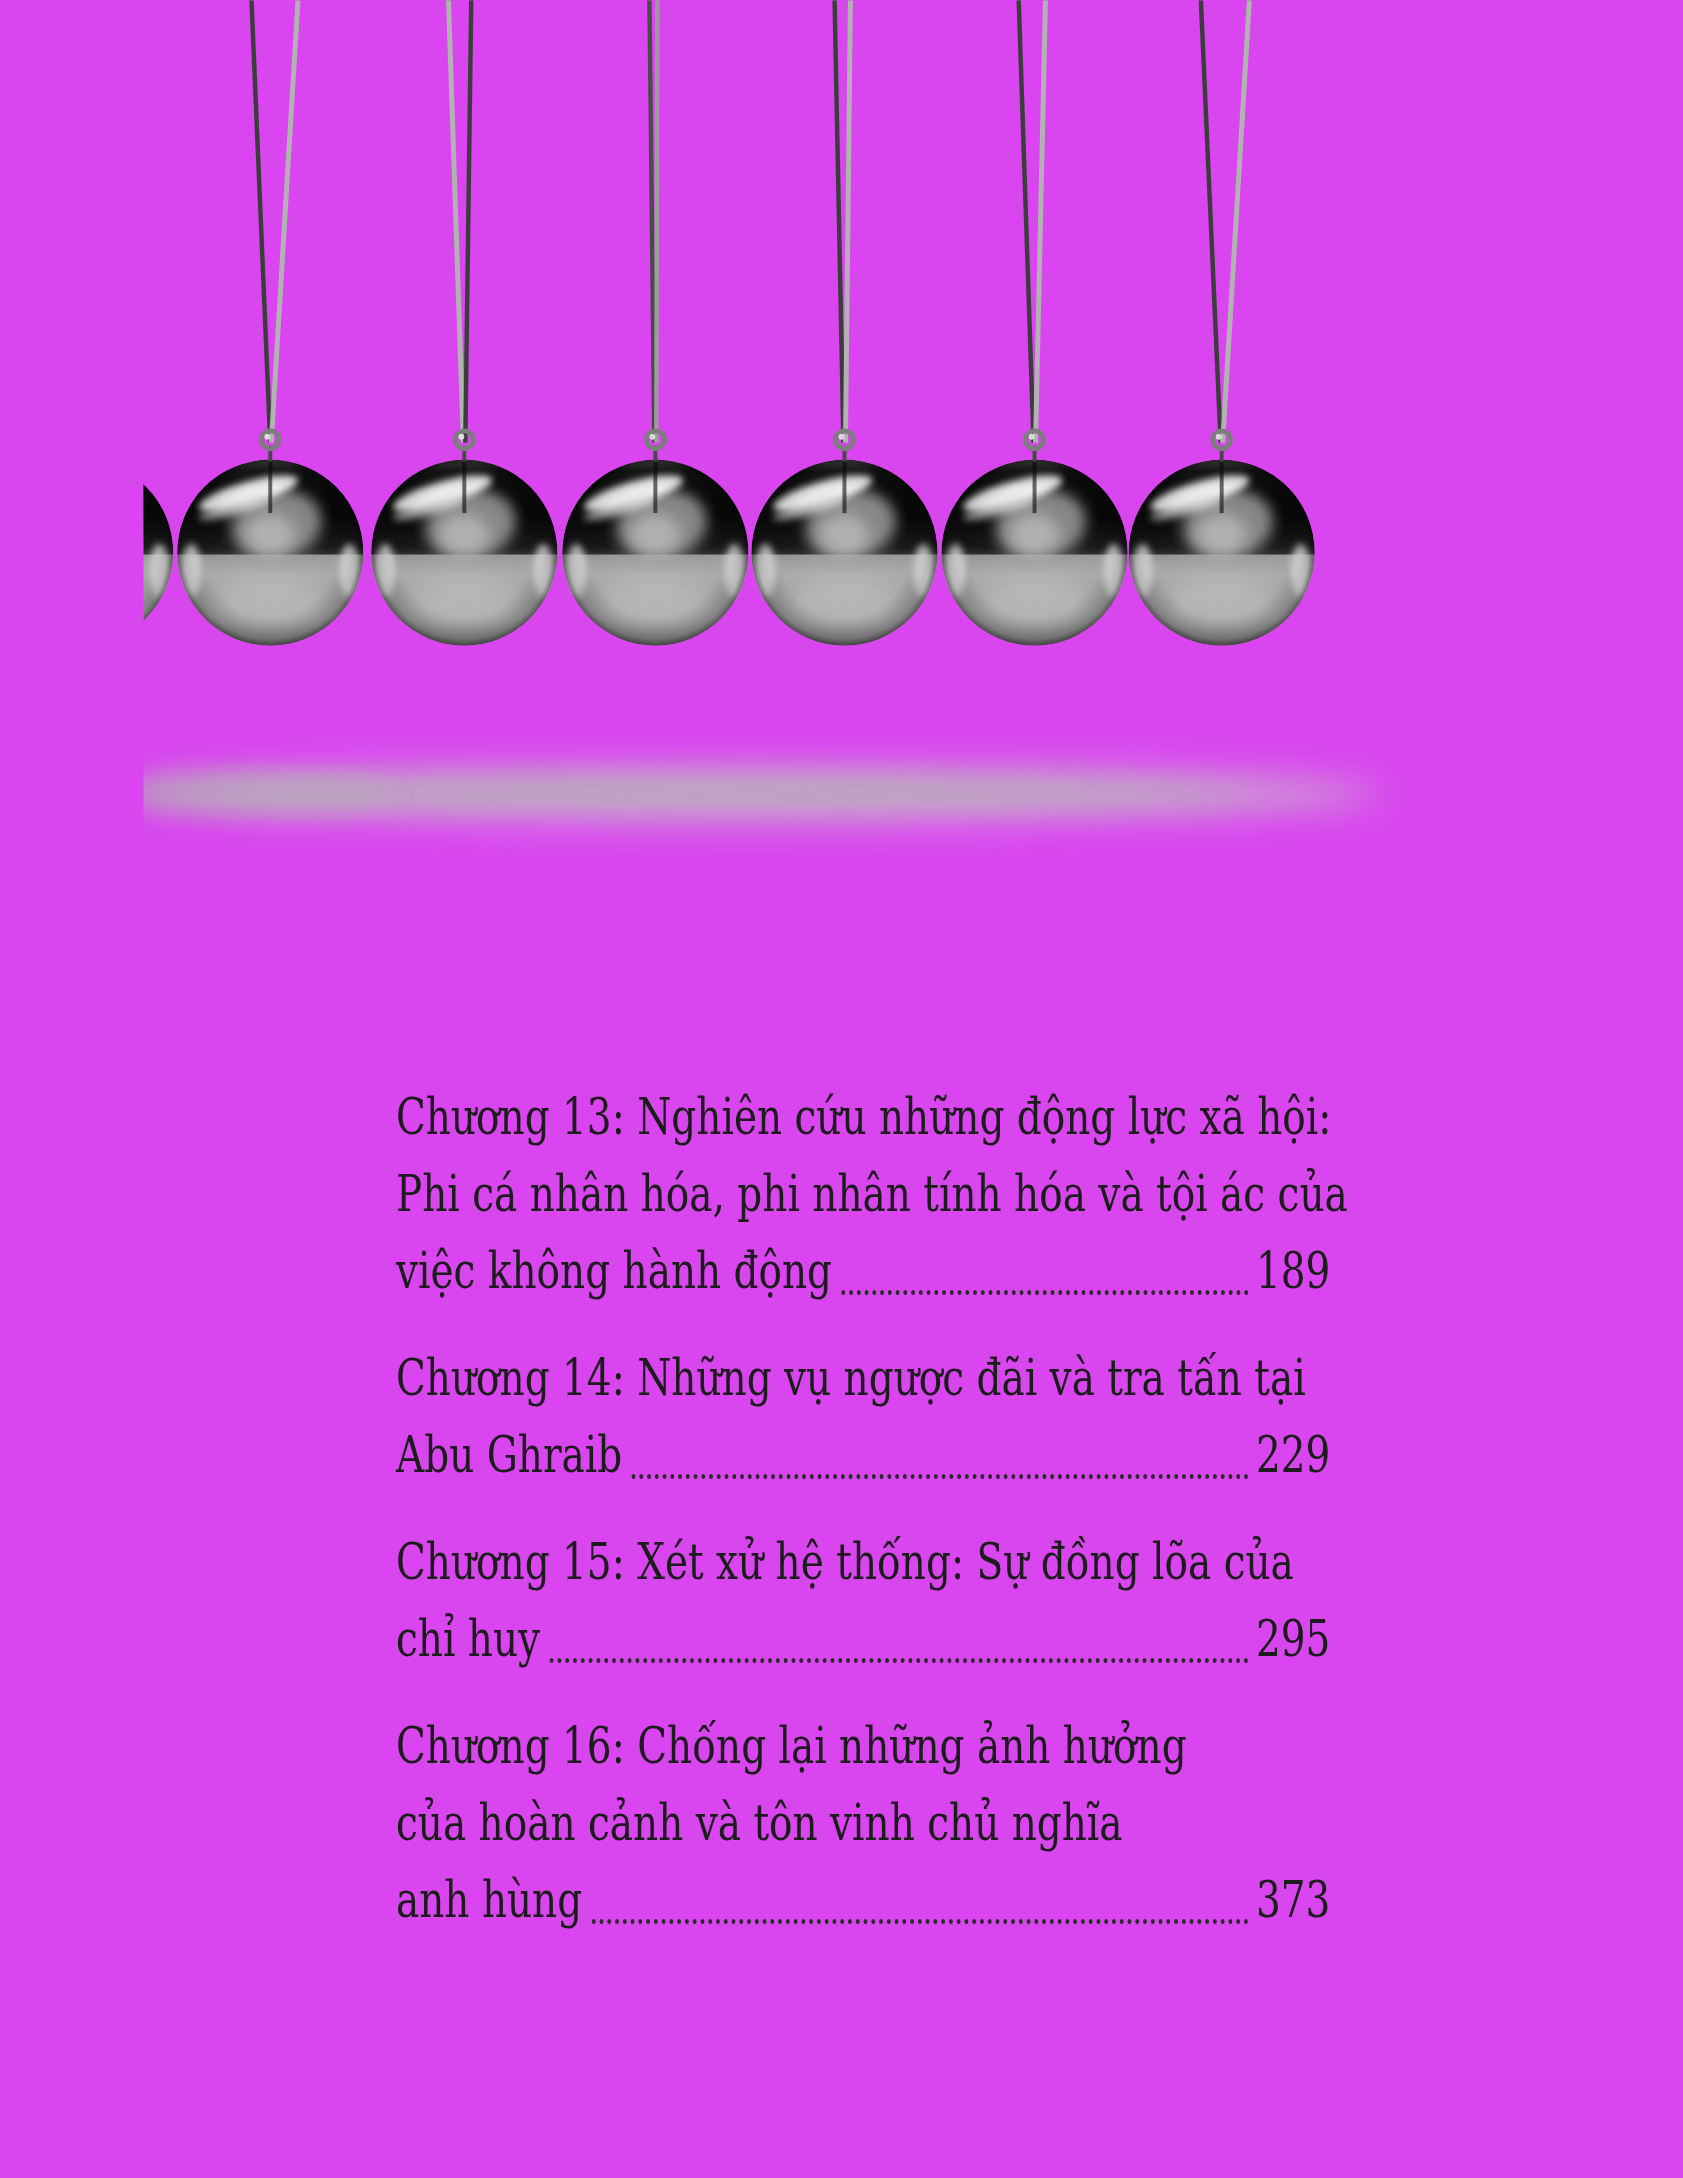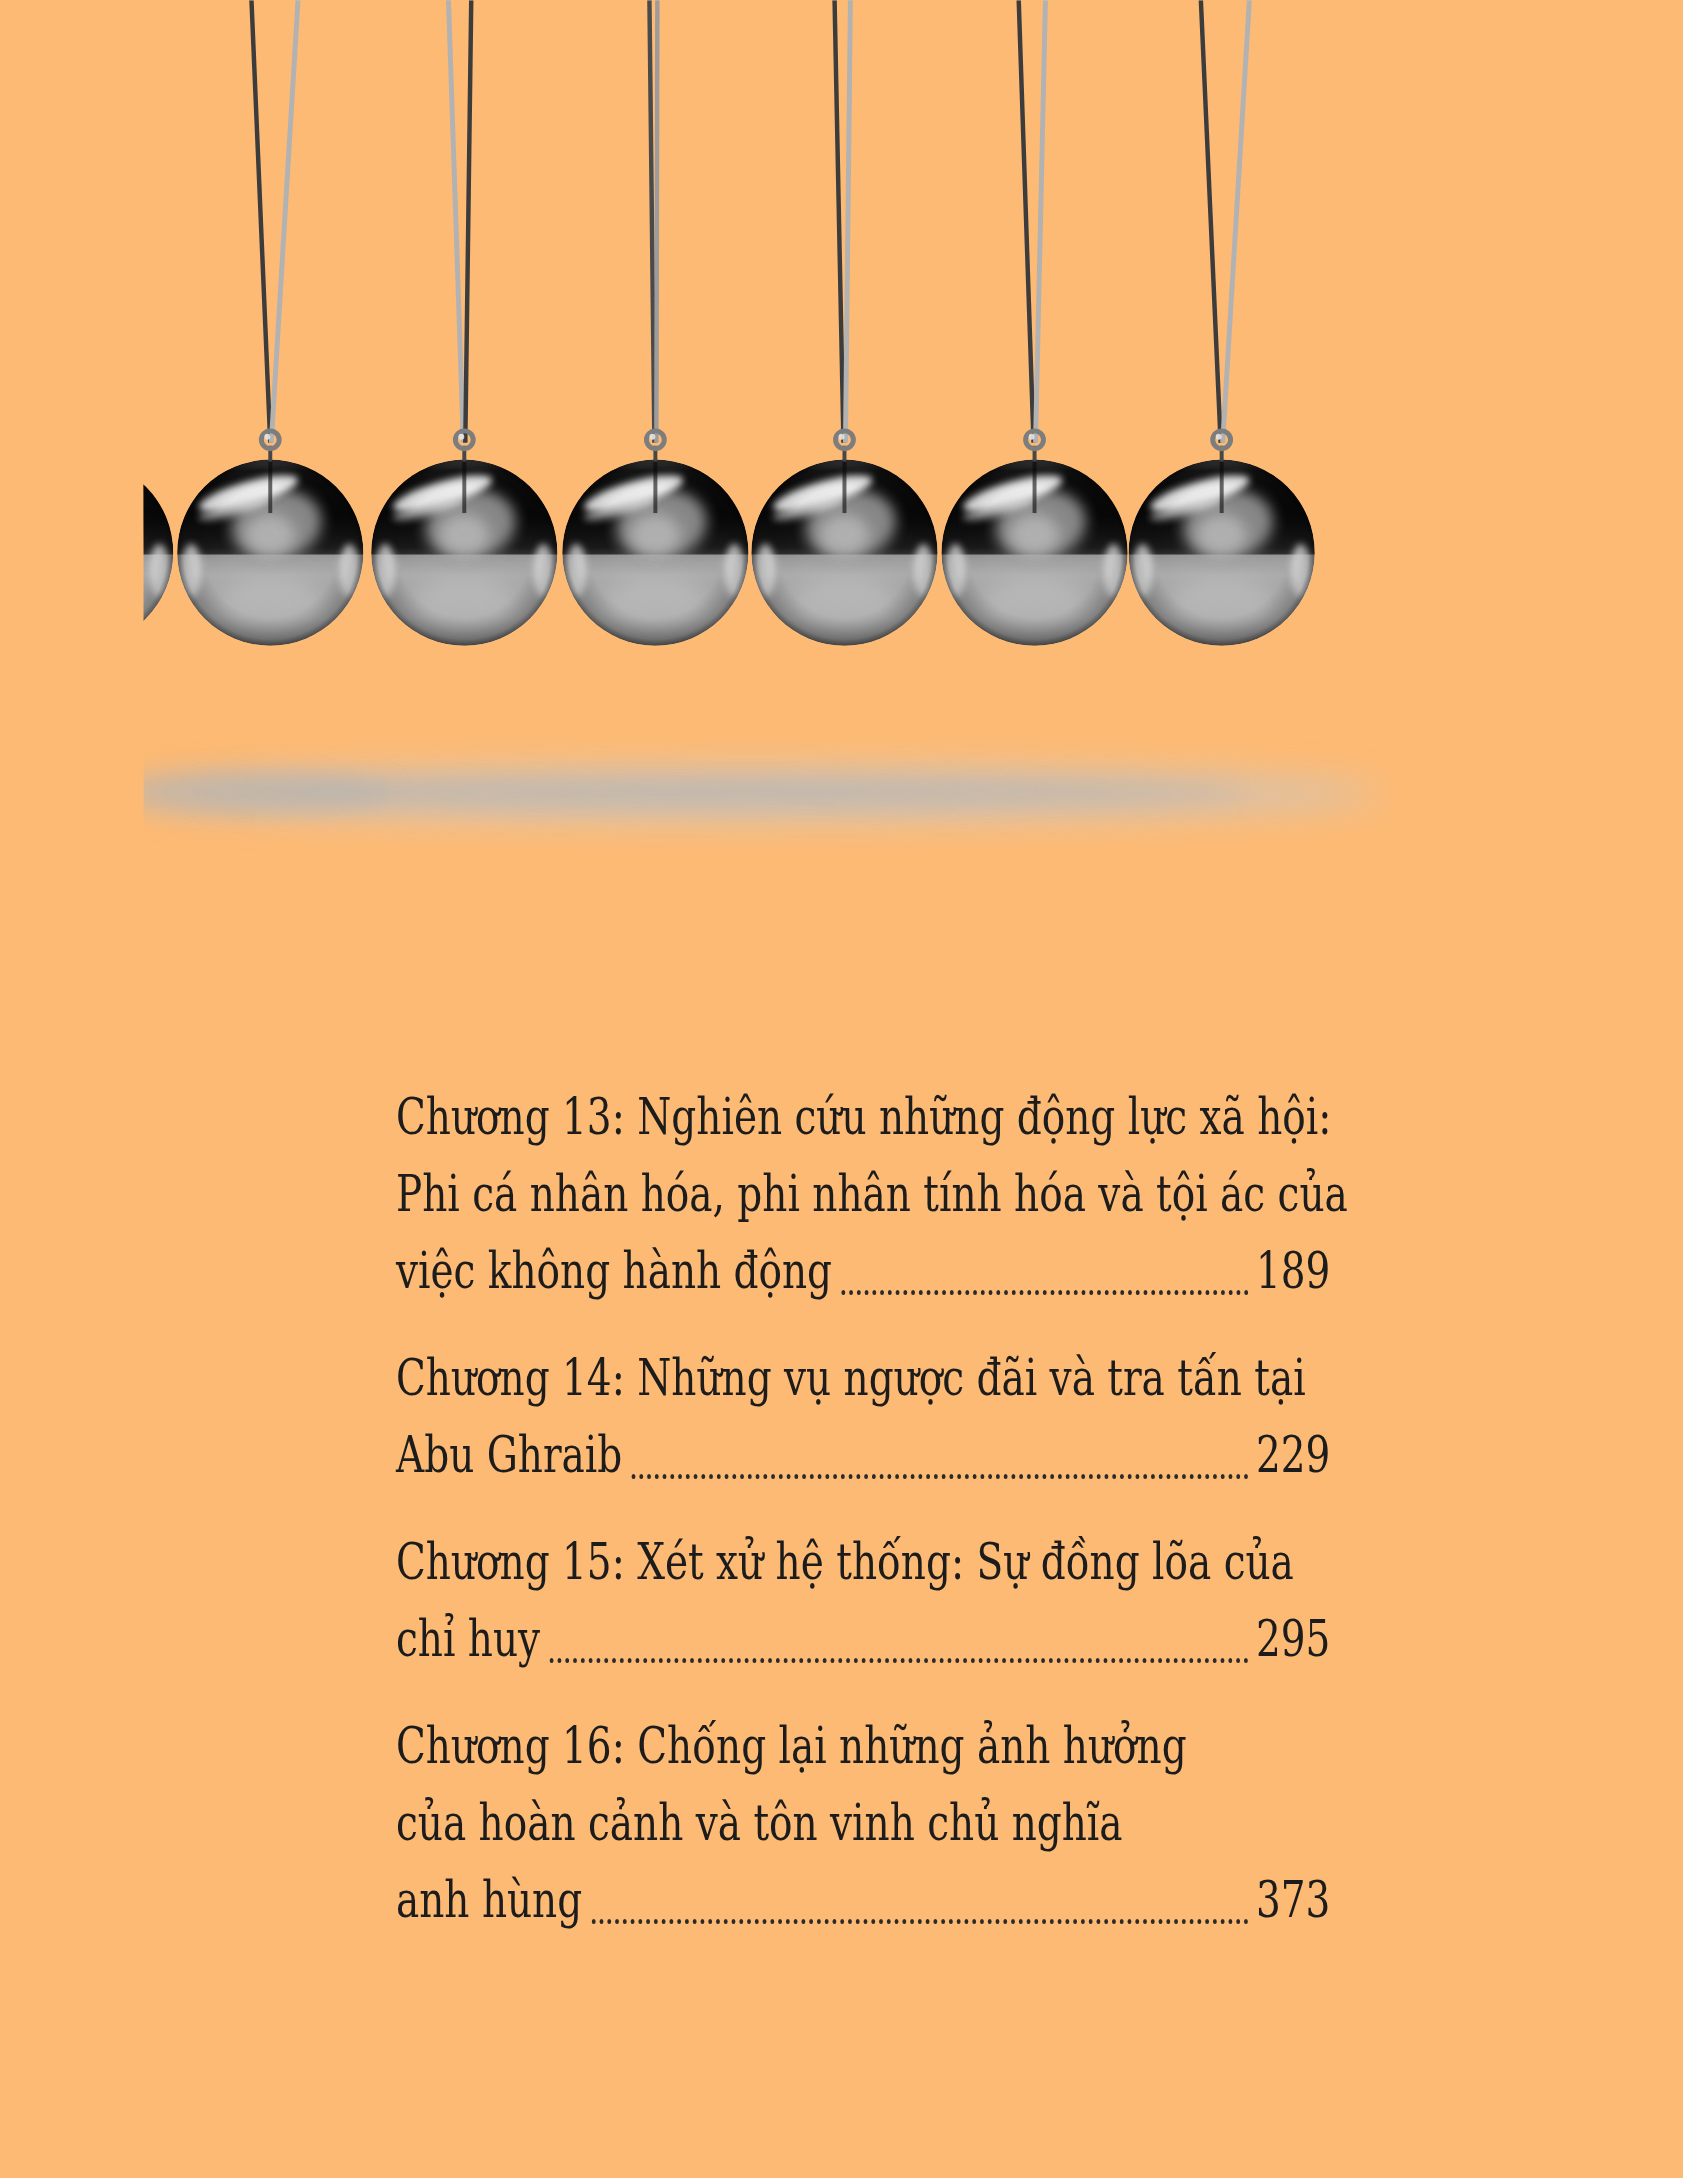--- a/index.html
+++ b/index.html
@@ -5,21 +5,21 @@
   html, body {
     margin: 0;
     padding: 0;
     background: #ffffff;
     font-family: "DejaVu Serif", "Liberation Serif", serif;
   }
   .page {
     position: relative;
     width: 1683px;
     height: 2178px;
-    background: #fdba74;
+    background: #d946ef;
     overflow: hidden;
   }
   .hero {
     position: absolute;
     left: 0;
     top: 0;
     width: 1683px;
     height: 1040px;
     display: block;
   }

